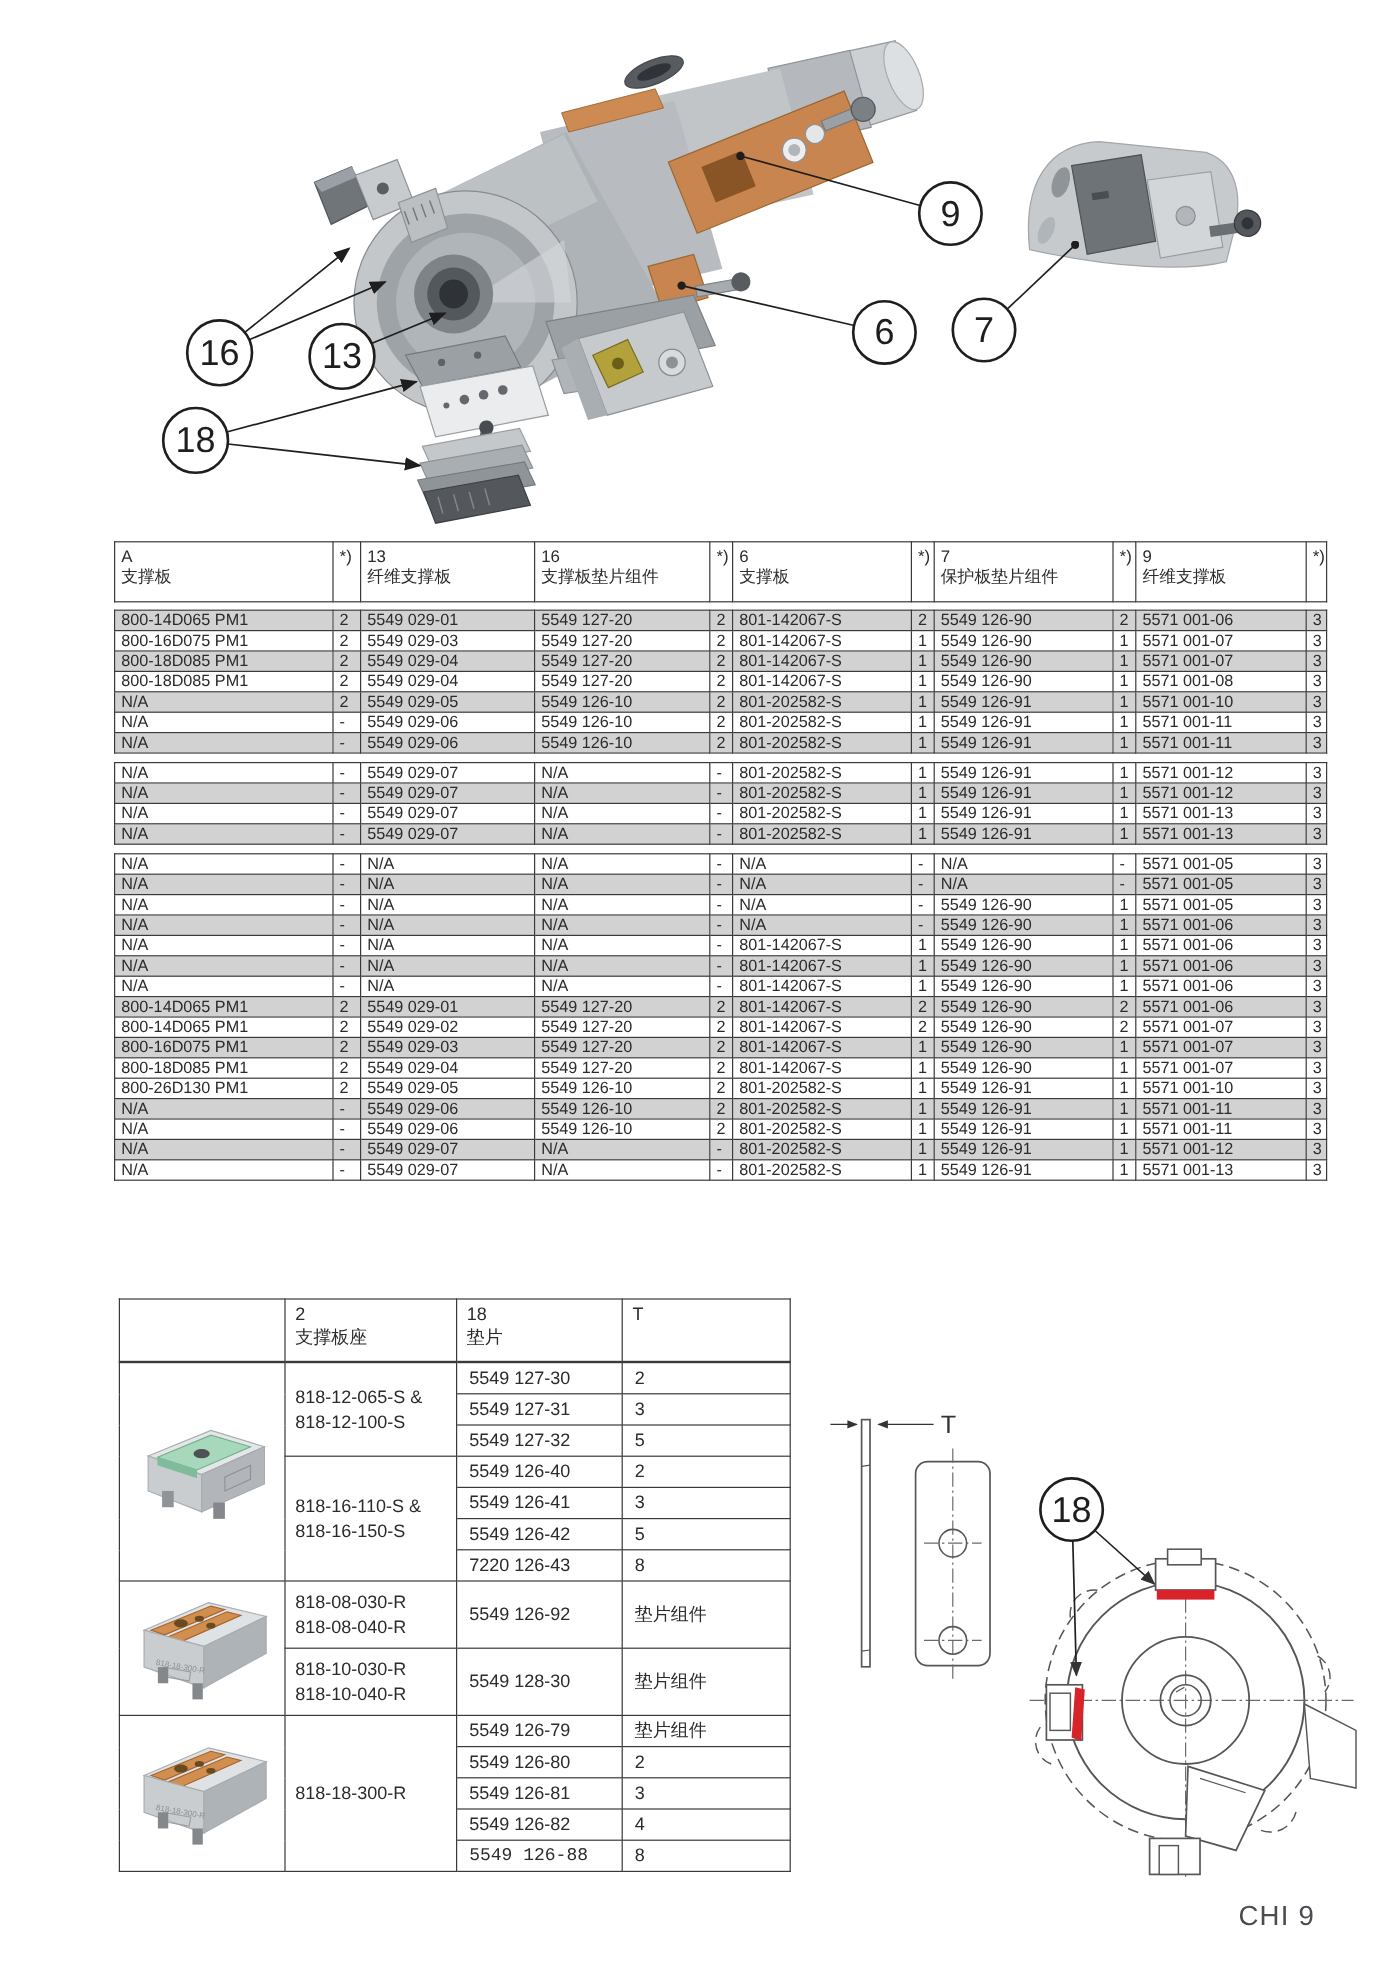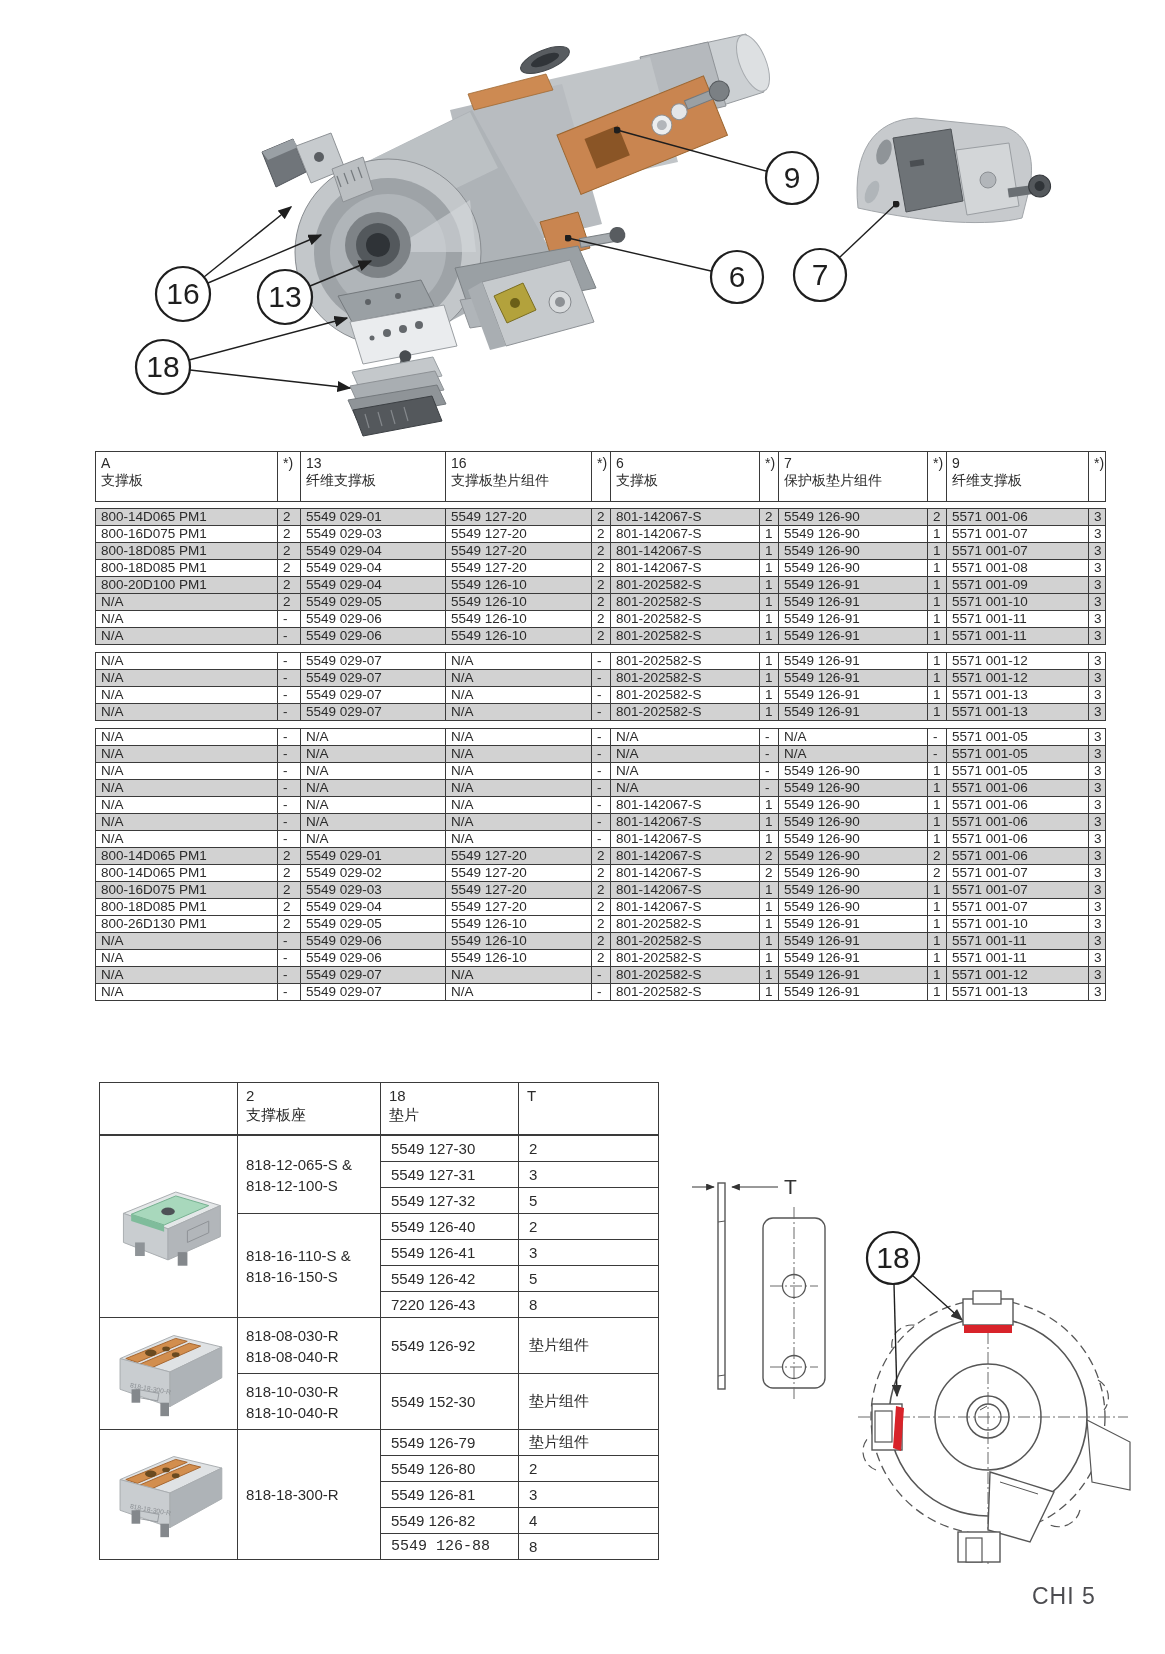--- a/index.html
+++ b/index.html
@@ -302,33 +302,20 @@
           <td>800-18D085 PM1</td>
           <td>2</td>
           <td>5549 029-04</td>
           <td>5549 127-20</td>
           <td>2</td>
           <td>801-142067-S</td>
           <td>1</td>
           <td>5549 126-90</td>
           <td>1</td>
           <td>5571 001-08</td>
-          <td>3</td>
-        </tr>
-        <tr class="shade">
-          <td>800-20D100 PM1</td>
-          <td>2</td>
-          <td>5549 029-04</td>
-          <td>5549 126-10</td>
-          <td>2</td>
-          <td>801-202582-S</td>
-          <td>1</td>
-          <td>5549 126-91</td>
-          <td>1</td>
-          <td>5571 001-09</td>
           <td>3</td>
         </tr>
         <tr class="shade">
           <td>N/A</td>
           <td>2</td>
           <td>5549 029-05</td>
           <td>5549 126-10</td>
           <td>2</td>
           <td>801-202582-S</td>
           <td>1</td>
@@ -718,21 +705,21 @@
         <rect x="26" y="68" width="9" height="14" fill="#84888c"></rect>
         <rect x="56" y="82" width="9" height="14" fill="#84888c"></rect>
       </svg>
     </td>
           <td rowspan="1" class="seat-cell" style="width: 143px;">818-08-030-R<br>818-08-040-R</td>
           <td class="part-cell" style="width: 138px;">5549 126-92</td>
           <td class="t-cell" style="width: 140px;">垫片组件</td>
         </tr>
         <tr style="height: 56px;">
           <td rowspan="1" class="seat-cell" style="width: 143px;">818-10-030-R<br>818-10-040-R</td>
-          <td class="part-cell" style="width: 138px;">5549 152-30</td>
+          <td class="part-cell" style="width: 138px;">5549 128-30</td>
           <td class="t-cell" style="width: 140px;">垫片组件</td>
         </tr>
         <tr style="height: 26px;">
           <td rowspan="5" class="img-cell" style="width: 138px;">
       <svg width="126" height="96" viewBox="0 0 130 100">
         <polygon points="14,36 70,12 120,24 66,50" fill="#dfe2e4" stroke="#a8acb0"></polygon>
         <polygon points="20,36 72,15 84,18 32,40" fill="#d28e4e" stroke="#a4642e"></polygon>
         <polygon points="34,42 86,20 98,23 46,46" fill="#d28e4e" stroke="#a4642e"></polygon>
         <ellipse cx="46" cy="30" rx="6" ry="3.5" fill="#6a4a20"></ellipse>
         <ellipse cx="62" cy="26" rx="4" ry="2.5" fill="#6a4a20"></ellipse>
@@ -821,15 +808,15 @@
     </g>
 
     <g>
       <line class="ln" x1="252" y1="185" x2="302" y2="230" marker-end="url(#arr2)"></line>
       <line class="ln" x1="234" y1="194" x2="237" y2="306" marker-end="url(#arr2)"></line>
       <circle class="co" cx="233" cy="168" r="26"></circle>
       <text class="ct" x="233" y="178">18</text>
     </g>
   </svg>
 
-  <div class="footer">CHI 5</div>
+  <div class="footer">CHI 9</div>
 
 </div>
 
 </body></html>

